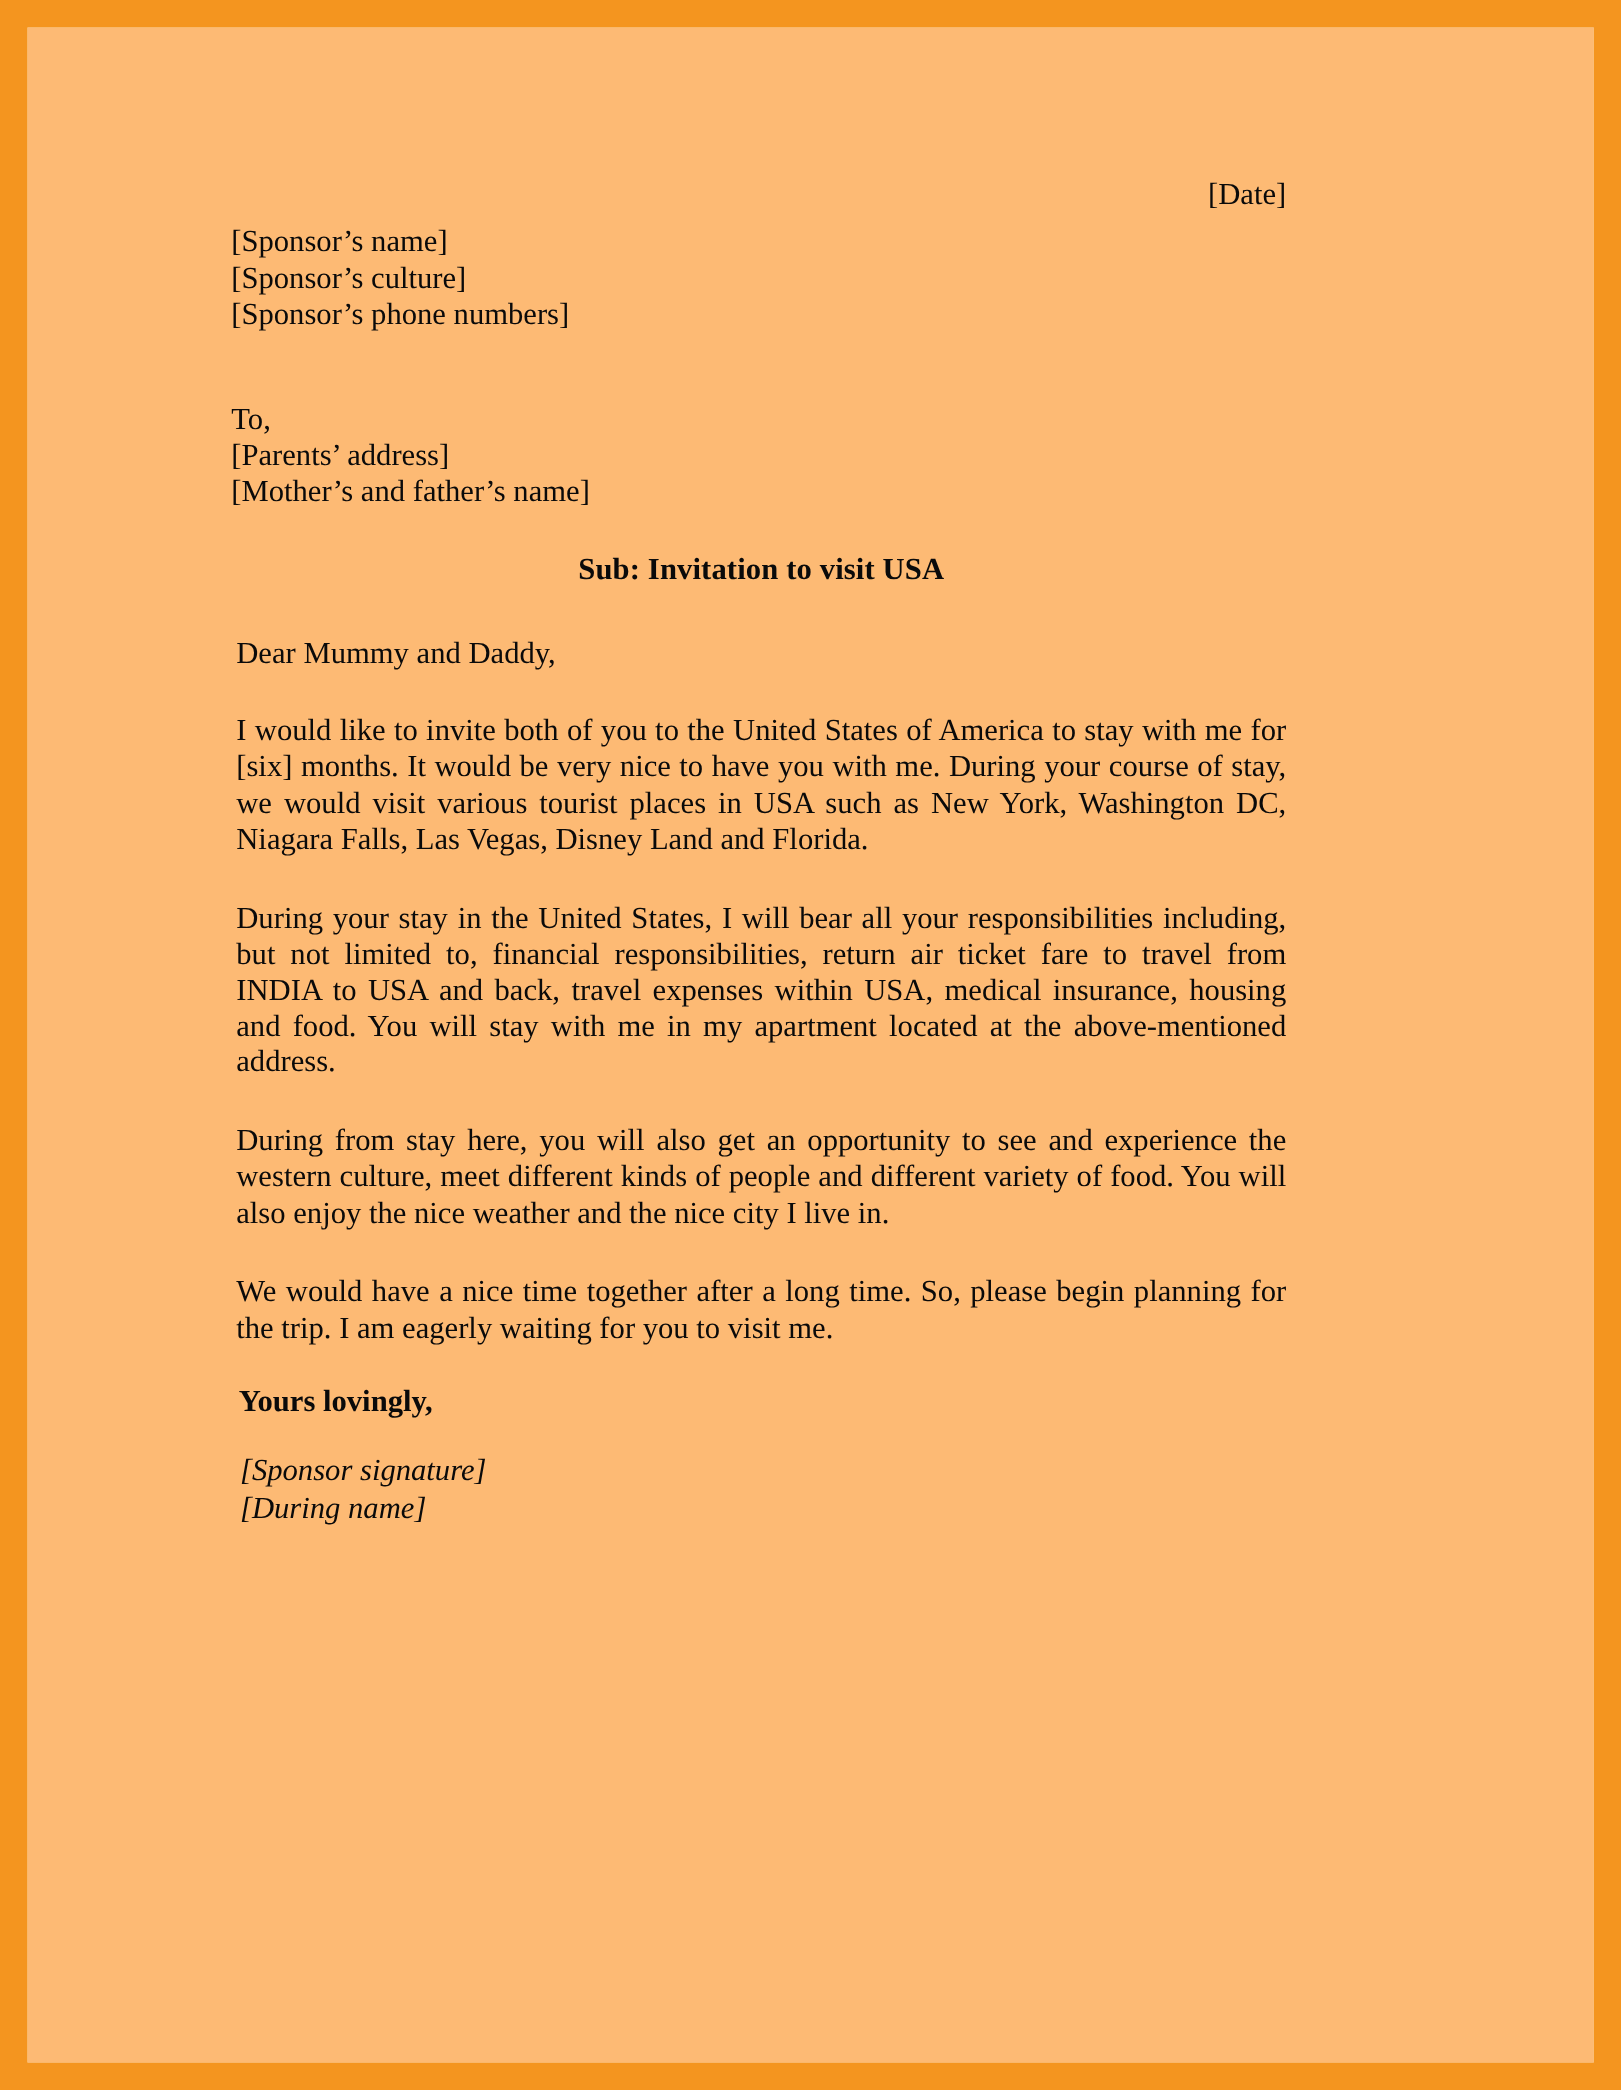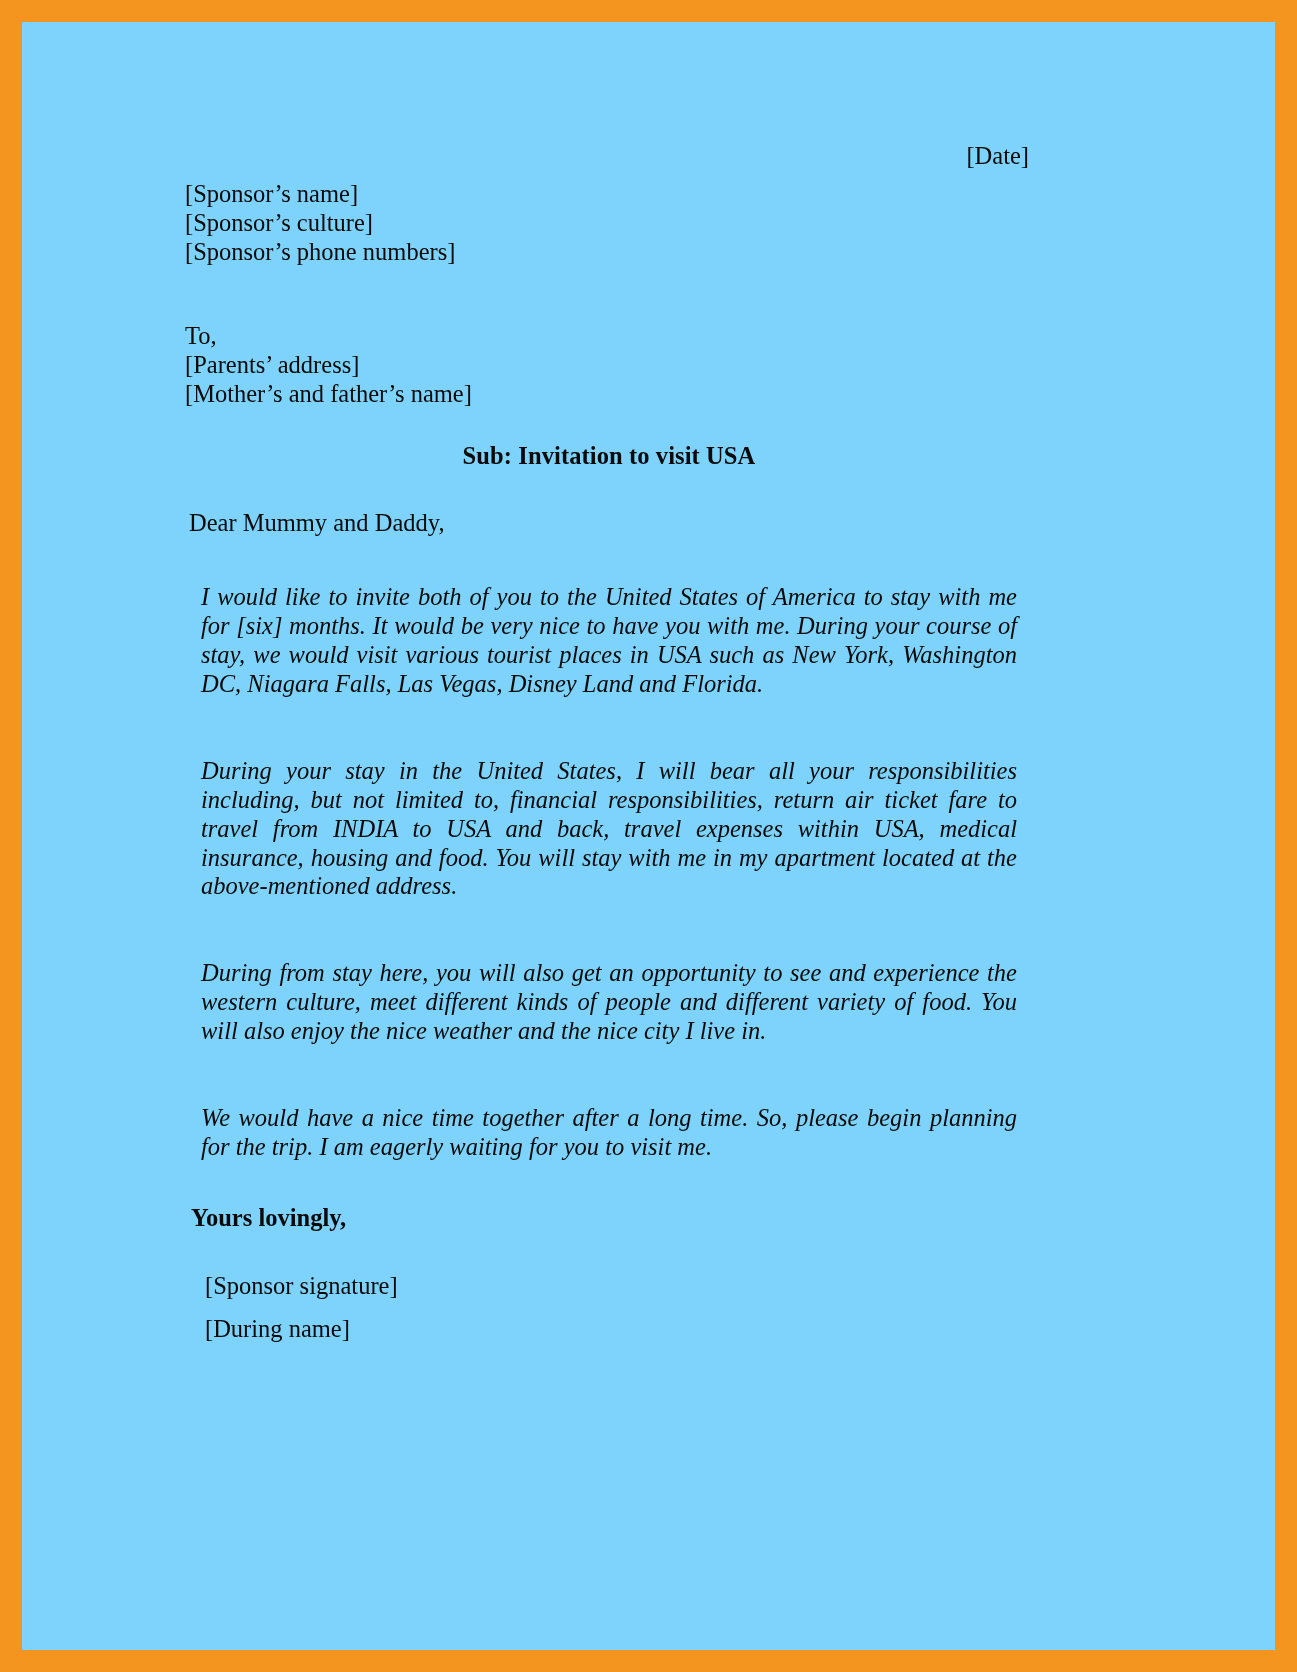--- a/index.html
+++ b/index.html
@@ -25,21 +25,21 @@
     box-sizing: border-box;
     border: 22px solid #f4951f;
     pointer-events: none;
   }
   .sheet {
     position: absolute;
     left: 22px;
     top: 22px;
     width: 1253px;
     height: 1628px;
-    background: #7dd3fc;
+    background: #fdba74;
     box-sizing: border-box;
   }
   .content {
     position: absolute;
     left: 163px;
     top: 120px;
     width: 848px;
     color: #0a0a0a;
     font-size: 24.5px;
     line-height: 1.16;
@@ -63,35 +63,35 @@
   .subject {
     text-align: center;
     font-weight: bold;
     margin: 0;
     letter-spacing: 0.1px;
   }
   .salutation {
     margin: 4px;
   }
   p.body-para {
-    margin: 16px;
+    margin: 4px;
     text-align: justify;
     text-justify: inter-word;
     line-height: 1.18;
-    font-style: italic;
   }
   .closing {
     margin: 0;
     padding-left: 6px;
     font-weight: bold;
   }
   .sign-block div {
-    margin: 14px;
+    margin: 1px;
     padding-left: 6px;
     line-height: 1.17;
+    font-style: italic;
   }
 </style>
 </head>
 <body>
 
 <div class="page">
 
   <div class="sheet">
 
     <div class="content">

